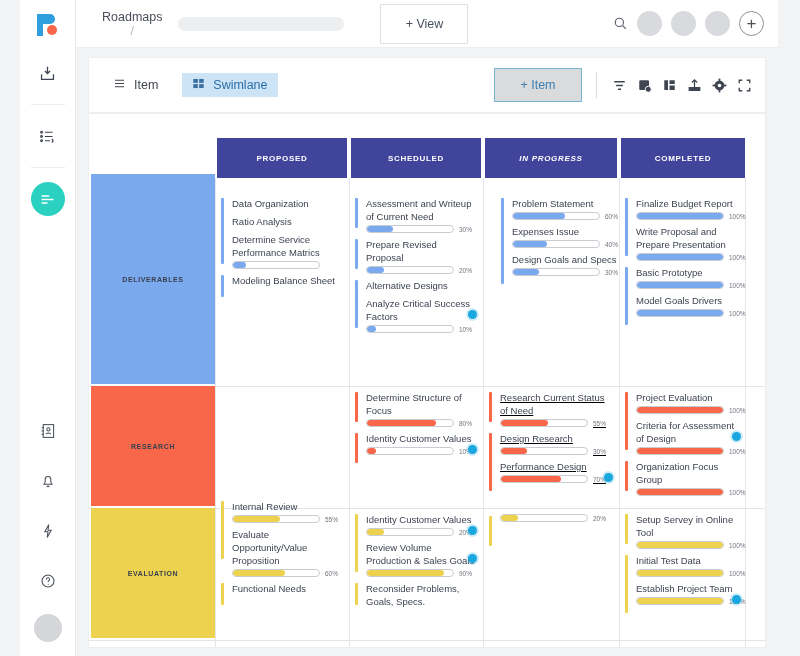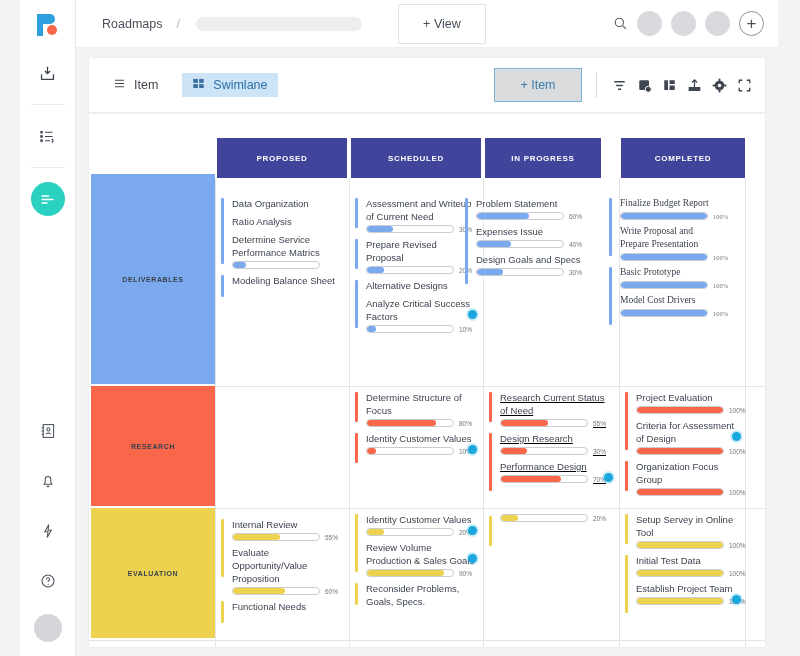--- a/index.html
+++ b/index.html
@@ -43,21 +43,21 @@
 
   
   .topbar {
     position: absolute; left: 76px; top: 0; right: 22px; height: 48px;
     background: #ffffff;
     border-bottom: 1px solid #eceef0;
     display: flex; align-items: center;
   }
   .crumb {
     margin-left: 26px; font-size: 12.5px; color: #4a4f5a;
-    display: flex; align-items: center; gap: 14px;
+    display: flex; align-items: center; gap: 0; flex-direction: column;
   }
   .crumb .slash { color: #b6babf; }
   .crumb-skeleton {
     margin-left: 16px; width: 166px; height: 14px; border-radius: 7px;
     background: #eceeef;
   }
   .view-btn {
     margin-left: 36px;
     width: 88px; height: 40px;
     border: 1px solid #dfe2e5; background: #fff;
@@ -324,21 +324,21 @@
         </svg>
       </span>
     </div>
   </div>
 
   <div class="board">
     <div class="board-inner" id="board-inner">
         <div class="col-heads">
           <div class="col-head" style="left: 128px; width: 130px; background: rgb(65, 68, 155);">PROPOSED</div>
           <div class="col-head" style="left: 262px; width: 130px; background: rgb(65, 68, 155);">SCHEDULED</div>
-          <div class="col-head" style="left: 396px; width: 116px; background: rgb(65, 68, 155);">IN PROGRESS</div>
+          <div class="col-head" style="left: 396px; width: 132px; background: rgb(65, 68, 155); font-style: italic;">IN PROGRESS</div>
           <div class="col-head" style="left: 532px; width: 124px; background: rgb(65, 68, 155);">COMPLETED</div>
         </div>
         <div class="vline" style="left: 126px;"></div>
         <div class="vline" style="left: 260px;"></div>
         <div class="vline" style="left: 394px;"></div>
         <div class="vline" style="left: 530px;"></div>
         <div class="vline" style="left: 656px;"></div>
         <div class="hline" style="top: 272px;"></div>
         <div class="lane-label" style="left: 2px; top: 60px; width: 124px; height: 210px; background: rgb(122, 169, 238);">DELIVERABLES</div>
         <div class="cell" style="left: 132px; top: 82px; width: 120px;">
@@ -395,21 +395,21 @@
             <div class="card-title">Analyze Critical Success Factors</div>
             <div class="prog-row">
               <div class="prog-track">
                 <div class="prog-fill" style="width: 10%; background: rgb(122, 169, 238);"></div>
               </div>
               <span class="prog-pct">10%</span>
             </div>
             <div class="card-dot"></div>
           </div>
         </div>
-        <div class="cell" style="left: 376px; top: 82px; width: 122px;">
+        <div class="cell" style="left: 412px; top: 82px; width: 122px;">
           <div class="card">
             <div class="card-bar" style="background: rgb(122, 169, 238); height: 30px;"></div>
             <div class="card-title">Problem Statement</div>
             <div class="prog-row">
               <div class="prog-track">
                 <div class="prog-fill" style="width: 60%; background: rgb(122, 169, 238);"></div>
               </div>
               <span class="prog-pct">60%</span>
             </div>
           </div>
@@ -427,21 +427,21 @@
             <div class="card-bar" style="background: rgb(122, 169, 238); height: 30px;"></div>
             <div class="card-title">Design Goals and Specs</div>
             <div class="prog-row">
               <div class="prog-track">
                 <div class="prog-fill" style="width: 30%; background: rgb(122, 169, 238);"></div>
               </div>
               <span class="prog-pct">30%</span>
             </div>
           </div>
         </div>
-        <div class="cell" style="left: 520px; top: 82px; width: 114px; font-family: Liberation Serif, serif;">
+        <div class="cell" style="left: 536px; top: 82px; width: 114px;">
           <div class="card">
             <div class="card-bar" style="background: rgb(122, 169, 238); height: 30px;"></div>
             <div class="card-title">Finalize Budget Report</div>
             <div class="prog-row">
               <div class="prog-track">
                 <div class="prog-fill" style="width: 100%; background: rgb(122, 169, 238);"></div>
               </div>
               <span class="prog-pct">100%</span>
             </div>
           </div>
@@ -460,21 +460,21 @@
             <div class="card-title">Basic Prototype</div>
             <div class="prog-row">
               <div class="prog-track">
                 <div class="prog-fill" style="width: 100%; background: rgb(122, 169, 238);"></div>
               </div>
               <span class="prog-pct">100%</span>
             </div>
           </div>
           <div class="card">
             <div class="card-bar" style="background: rgb(122, 169, 238); height: 30px;"></div>
-            <div class="card-title">Model Cost Drivers</div>
+            <div class="card-title">Model Goals Drivers</div>
             <div class="prog-row">
               <div class="prog-track">
                 <div class="prog-fill" style="width: 100%; background: rgb(122, 169, 238);"></div>
               </div>
               <span class="prog-pct">100%</span>
             </div>
           </div>
         </div>
         <div class="hline" style="top: 394px;"></div>
         <div class="lane-label" style="left: 2px; top: 272px; width: 124px; height: 120px; background: rgb(248, 103, 74);">RESEARCH</div>
@@ -562,21 +562,21 @@
             <div class="prog-row">
               <div class="prog-track">
                 <div class="prog-fill" style="width: 100%; background: rgb(248, 103, 74);"></div>
               </div>
               <span class="prog-pct">100%</span>
             </div>
           </div>
         </div>
         <div class="hline" style="top: 526px;"></div>
         <div class="lane-label" style="left: 2px; top: 394px; width: 124px; height: 130px; background: rgb(236, 210, 79);">EVALUATION</div>
-        <div class="cell" style="left: 132px; top: 403px; width: 120px;">
+        <div class="cell" style="left: 132px; top: 385px; width: 120px;">
           <div class="card">
             <div class="card-bar" style="background: rgb(236, 210, 79); height: 30px;"></div>
             <div class="card-title">Internal Review</div>
             <div class="prog-row">
               <div class="prog-track">
                 <div class="prog-fill" style="width: 55%; background: rgb(236, 210, 79);"></div>
               </div>
               <span class="prog-pct">55%</span>
             </div>
           </div>

